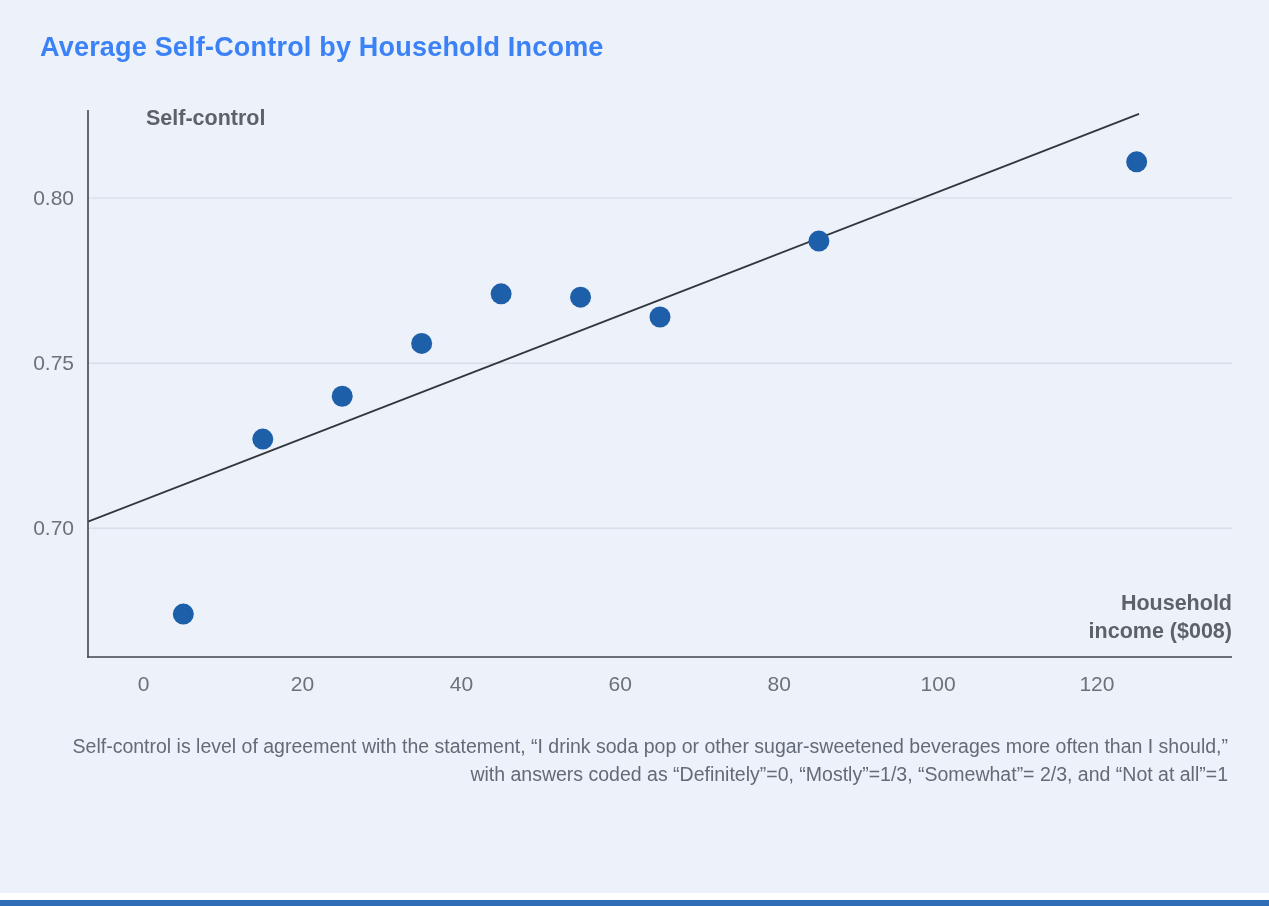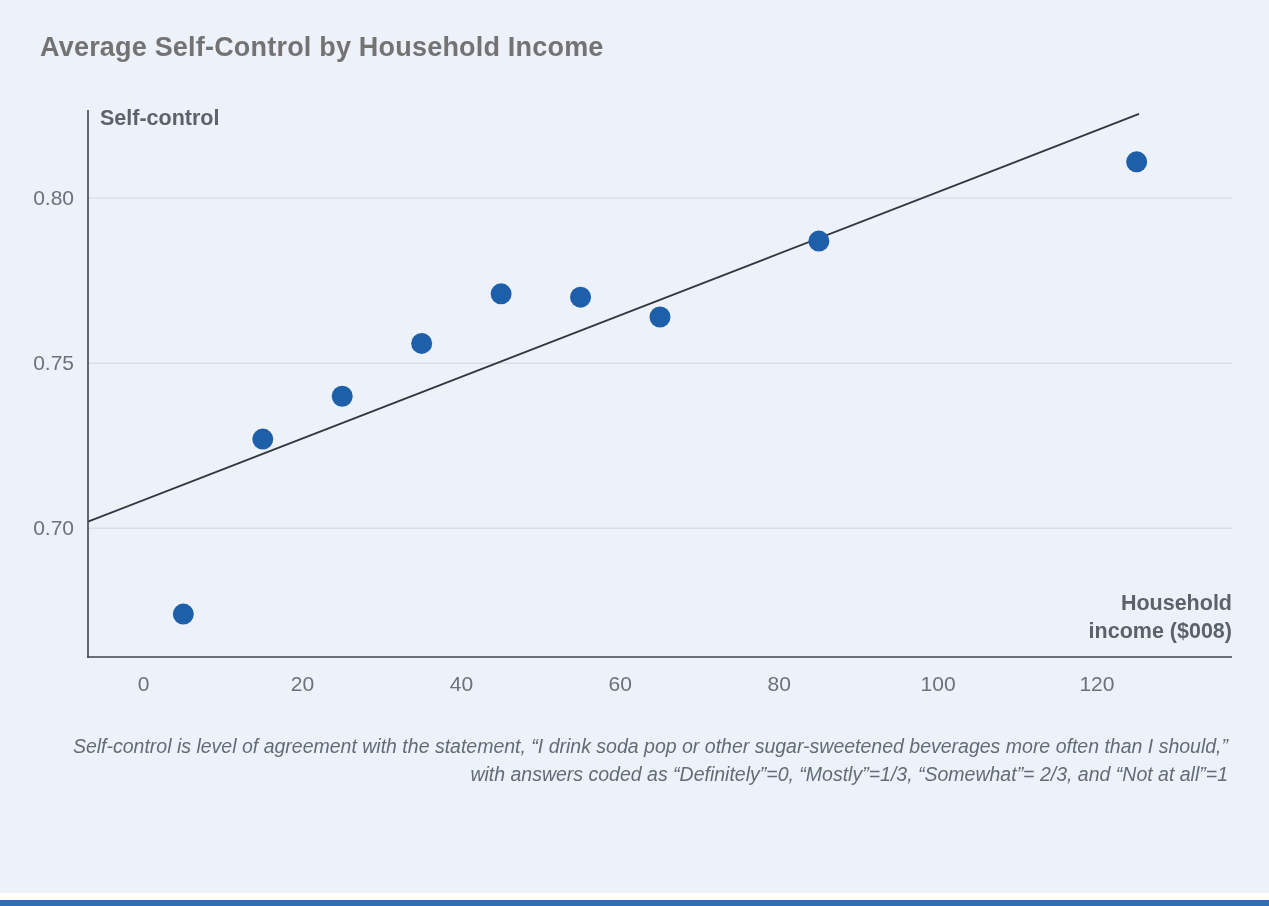--- a/index.html
+++ b/index.html
@@ -11,37 +11,37 @@
   .canvas{
     position:absolute;left:0;top:0;width:1269px;height:893px;
     background:#edf1f9;
   }
   .bottom-bar{
     position:absolute;left:0;bottom:0;width:1269px;height:6px;
     background:#2f6db6;
   }
   .title{
     position:absolute;left:40px;top:32px;
-    font-size:27px;font-weight:700;color:#737373;letter-spacing:.2px;
+    font-size:27px;font-weight:700;color:#3b82f6;letter-spacing:.2px;
   }
   .plot-svg{position:absolute;left:0;top:0;width:1269px;height:906px;}
   .tick{
     font-family:"Liberation Sans", sans-serif;
     font-size:21px;fill:#6b7279;
   }
   .axis-label{
-    position:absolute;font-size:21.5px;font-weight:700;color:#5b6369;
+    position:absolute;font-size:21.5px;font-weight:700;color:#5b6369;margin-left:46px;
   }
   .y-axis-title{left:100px;top:106px;}
   .x-axis-title{
     right:37px;top:589px;width:160px;text-align:right;line-height:28px;
   }
   .footnotes{
     position:absolute;left:40px;right:41px;top:732px;
-    text-align:right;font-style:italic;color:#626b77;
+    text-align:right;color:#626b77;
     font-size:19.5px;line-height:28px;
   }
   .footnotes p{margin:0 0 11px 0;}
 </style>
 </head>
 <body>
 
 <div class="canvas"></div>
 
 <div class="title">Average Self-Control by Household Income</div>

